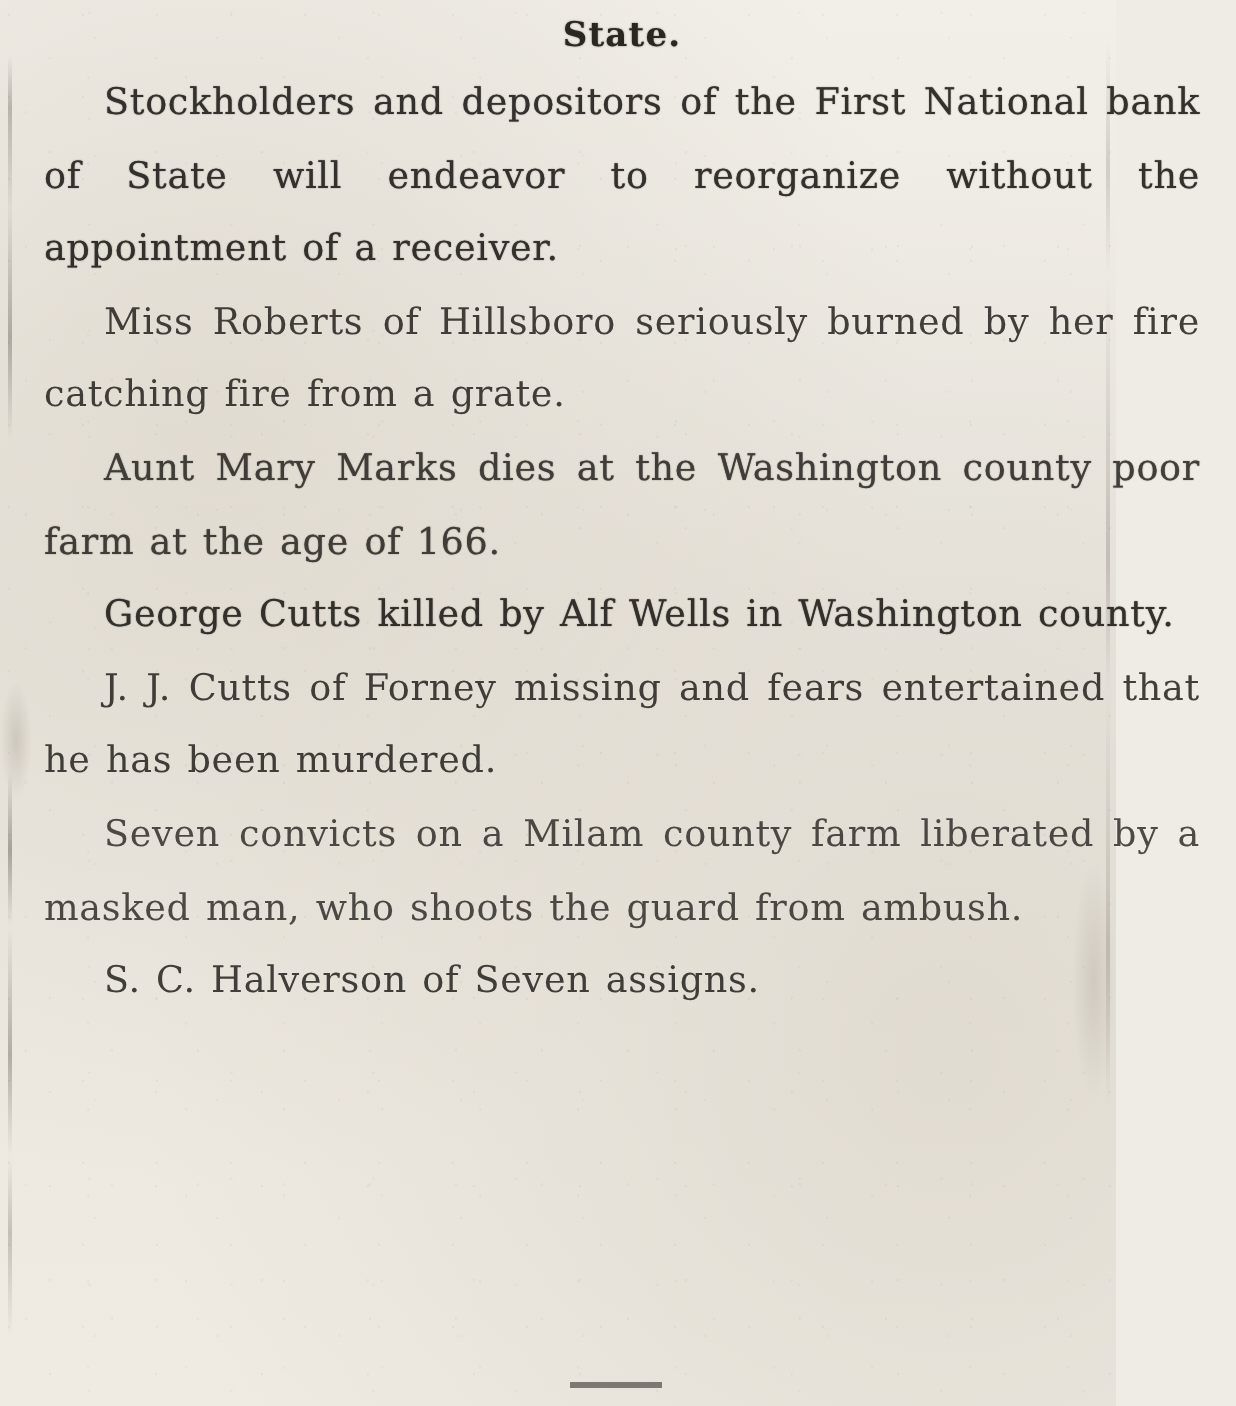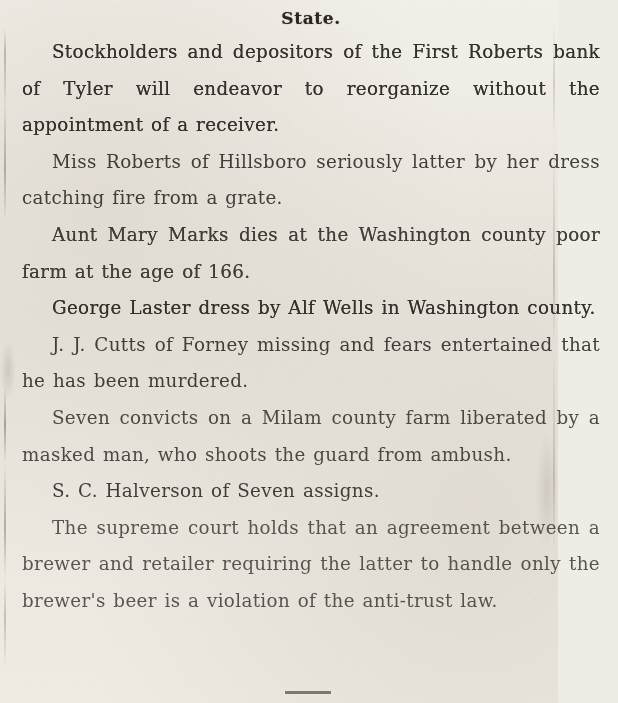--- a/index.html
+++ b/index.html
@@ -142,27 +142,26 @@
   <div id="left-rule"></div>
   <div id="right-rule"></div>
   <div id="smudge-a"></div>
   <div id="smudge-b"></div>
 
   <div id="column">
 
     <h1 class="headline">State.</h1>
 
     <div class="body-text">
-      <p class="para f1 bold-ink">Stockholders and depositors of the First Roberts bank of Tyler will endeavor to reorganize without the appointment of a receiver.</p>
-      <p class="para f2">Miss Roberts of Hillsboro seriously latter by her dress catching fire from a grate.</p>
+      <p class="para f1 bold-ink">Stockholders and depositors of the First National bank of State will endeavor to reorganize without the appointment of a receiver.</p>
+      <p class="para f2">Miss Roberts of Hillsboro seriously burned by her fire catching fire from a grate.</p>
       <p class="para f2 bold-ink">Aunt Mary Marks dies at the Washington county poor farm at the age of 166.</p>
-      <p class="para f1 bold-ink">George Laster dress by Alf Wells in Washington county.</p>
+      <p class="para f1 bold-ink">George Cutts killed by Alf Wells in Washington county.</p>
       <p class="para f2">J. J. Cutts of Forney missing and fears entertained that he has been murdered.</p>
       <p class="para f3">Seven convicts on a Milam county farm liberated by a masked man, who shoots the guard from ambush.</p>
       <p class="para f2">S. C. Halverson of Seven assigns.</p>
-      <p class="para f4">The supreme court holds that an agreement between a brewer and retailer requiring the latter to handle only the brewer's beer is a violation of the anti-trust law.</p>
     </div>
 
   </div>
 
   <div id="bottom-dash"></div>
 
 </div>
 
 </body></html>

